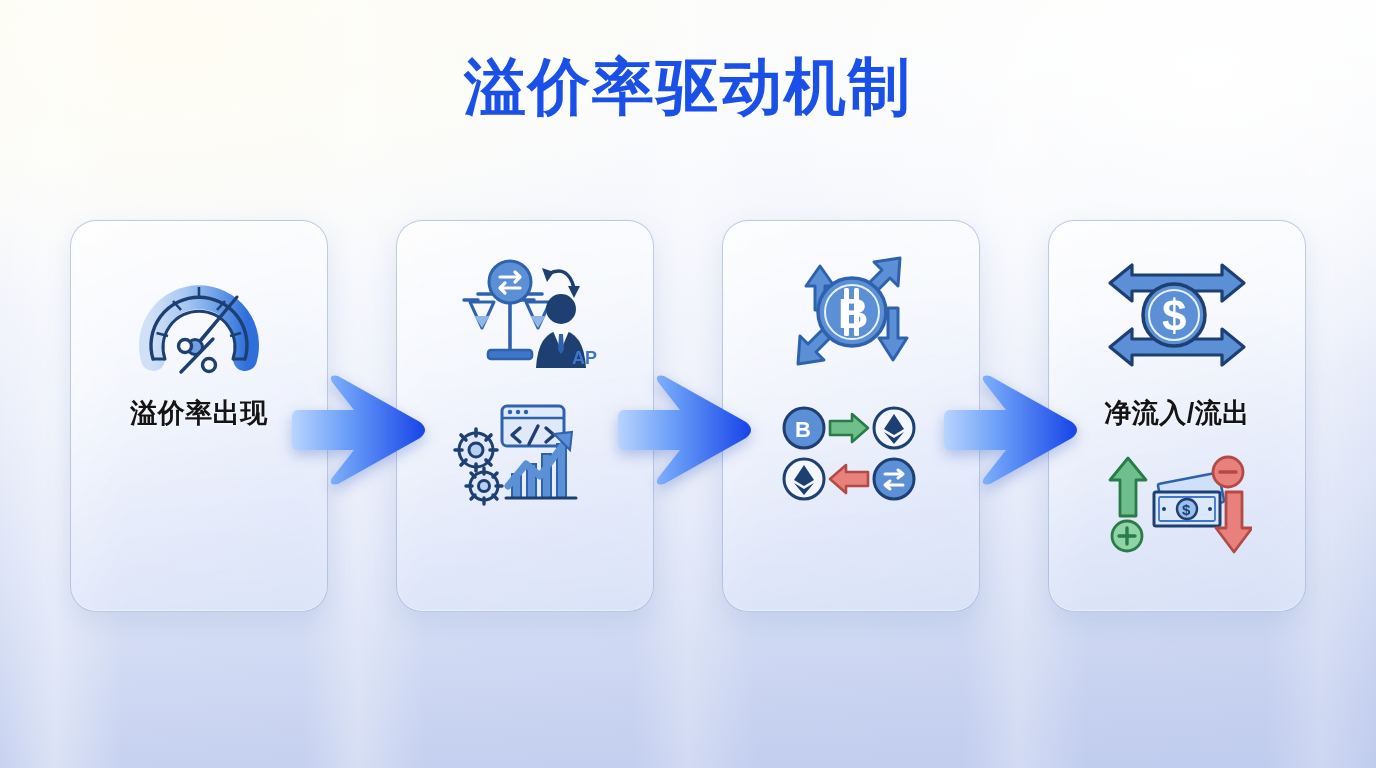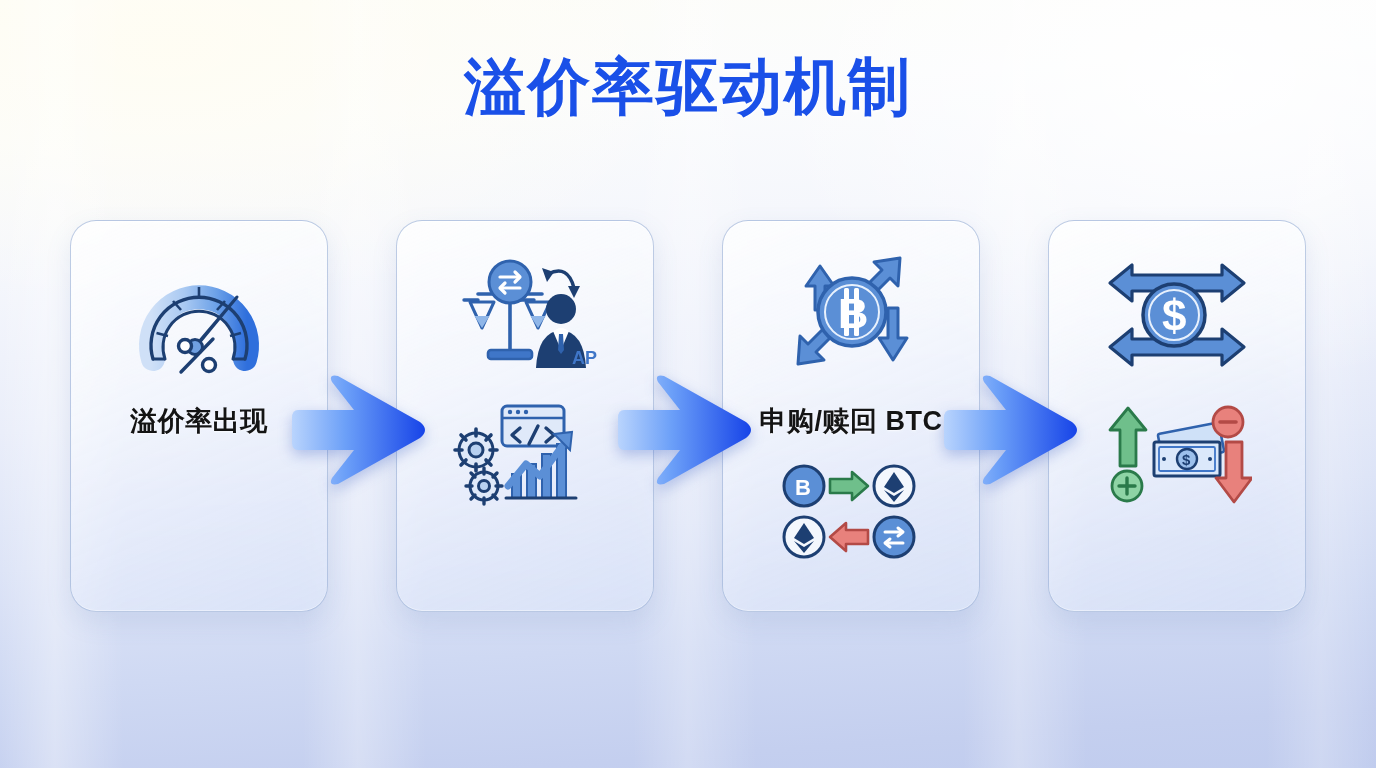--- a/index.html
+++ b/index.html
@@ -129,21 +129,21 @@
     margin-top: 6px;
   }
 
   .card-label {
     font-size: 27px;
     font-weight: 700;
     color: #141414;
     text-align: center;
     letter-spacing: 0.5px;
     white-space: nowrap;
-    margin-top: 22px;
+    margin-top: 14px;
     text-shadow: 0 1px 2px rgba(255,255,255,0.7);
   }
 
   .icon-sub {
     height: 110px;
     display: flex;
     align-items: center;
     justify-content: center;
     margin-top: 18px;
   }
@@ -361,21 +361,20 @@
             <circle cx="76" cy="60" r="34" fill="#5b8fd6" stroke="#2f62ad" stroke-width="3.5"></circle>
             <circle cx="76" cy="60" r="27" fill="none" stroke="#e8f1fd" stroke-width="2"></circle>
             <g fill="#ffffff">
               <rect x="68" y="36" width="5" height="48" rx="1.5"></rect>
               <rect x="78" y="36" width="5" height="48" rx="1.5"></rect>
             </g>
             <text x="62" y="76" font-family="Liberation Sans, sans-serif" font-size="42" font-weight="700" fill="#ffffff">B</text>
           </svg>
         </div>
 
-        <div class="card-label">申购/赎回 BTC</div>
 
         <div class="icon-sub">
           <svg width="142" height="100" viewBox="0 0 142 100">
 
             <circle cx="24" cy="24" r="20" fill="#5b8fd6" stroke="#1d3f72" stroke-width="3"></circle>
             <text x="15" y="33" font-family="Liberation Sans, sans-serif" font-size="22" font-weight="700" fill="#ffffff">B</text>
             <path d="M50 17 L72 17 L72 10 L88 24 L72 38 L72 31 L50 31 Z" fill="#6fbf8b" stroke="#2a7a4a" stroke-width="2.6" stroke-linejoin="round"></path>
             <circle cx="114" cy="24" r="20" fill="#f3f7fd" stroke="#1d3f72" stroke-width="3"></circle>
             <path d="M114 10 L124 25 L114 31 L104 25 Z" fill="#1d3f72"></path>
             <path d="M114 34 L124 28 L114 40 L104 28 Z" fill="#1d3f72"></path>
@@ -420,20 +419,21 @@
 
               <path d="M8 94 L30 76 L30 86 L120 86 L120 76 L142 94 L120 112 L120 102 L30 102 L30 112 Z"></path>
             </g>
 
             <circle cx="72" cy="62" r="31" fill="#5b8fd6" stroke="#1d3f72" stroke-width="3.5"></circle>
             <circle cx="72" cy="62" r="25" fill="none" stroke="#e8f1fd" stroke-width="2"></circle>
             <text x="60" y="78" font-family="Liberation Sans, sans-serif" font-size="44" font-weight="700" fill="#ffffff">$</text>
           </svg>
         </div>
 
+        <div class="card-label">净流入/流出</div>
 
         <div class="icon-sub">
           <svg width="150" height="104" viewBox="0 0 150 104">
 
             <path d="M26 6 L44 28 L34 28 L34 64 L18 64 L18 28 L8 28 Z" fill="#6fbf8b" stroke="#2a7a4a" stroke-width="2.8" stroke-linejoin="round"></path>
 
             <circle cx="25" cy="84" r="15" fill="#8ed4a5" stroke="#2a7a4a" stroke-width="2.8"></circle>
             <g stroke="#2a7a4a" stroke-width="3.4" stroke-linecap="round">
               <line x1="17" y1="84" x2="33" y2="84"></line>
               <line x1="25" y1="76" x2="25" y2="92"></line>

